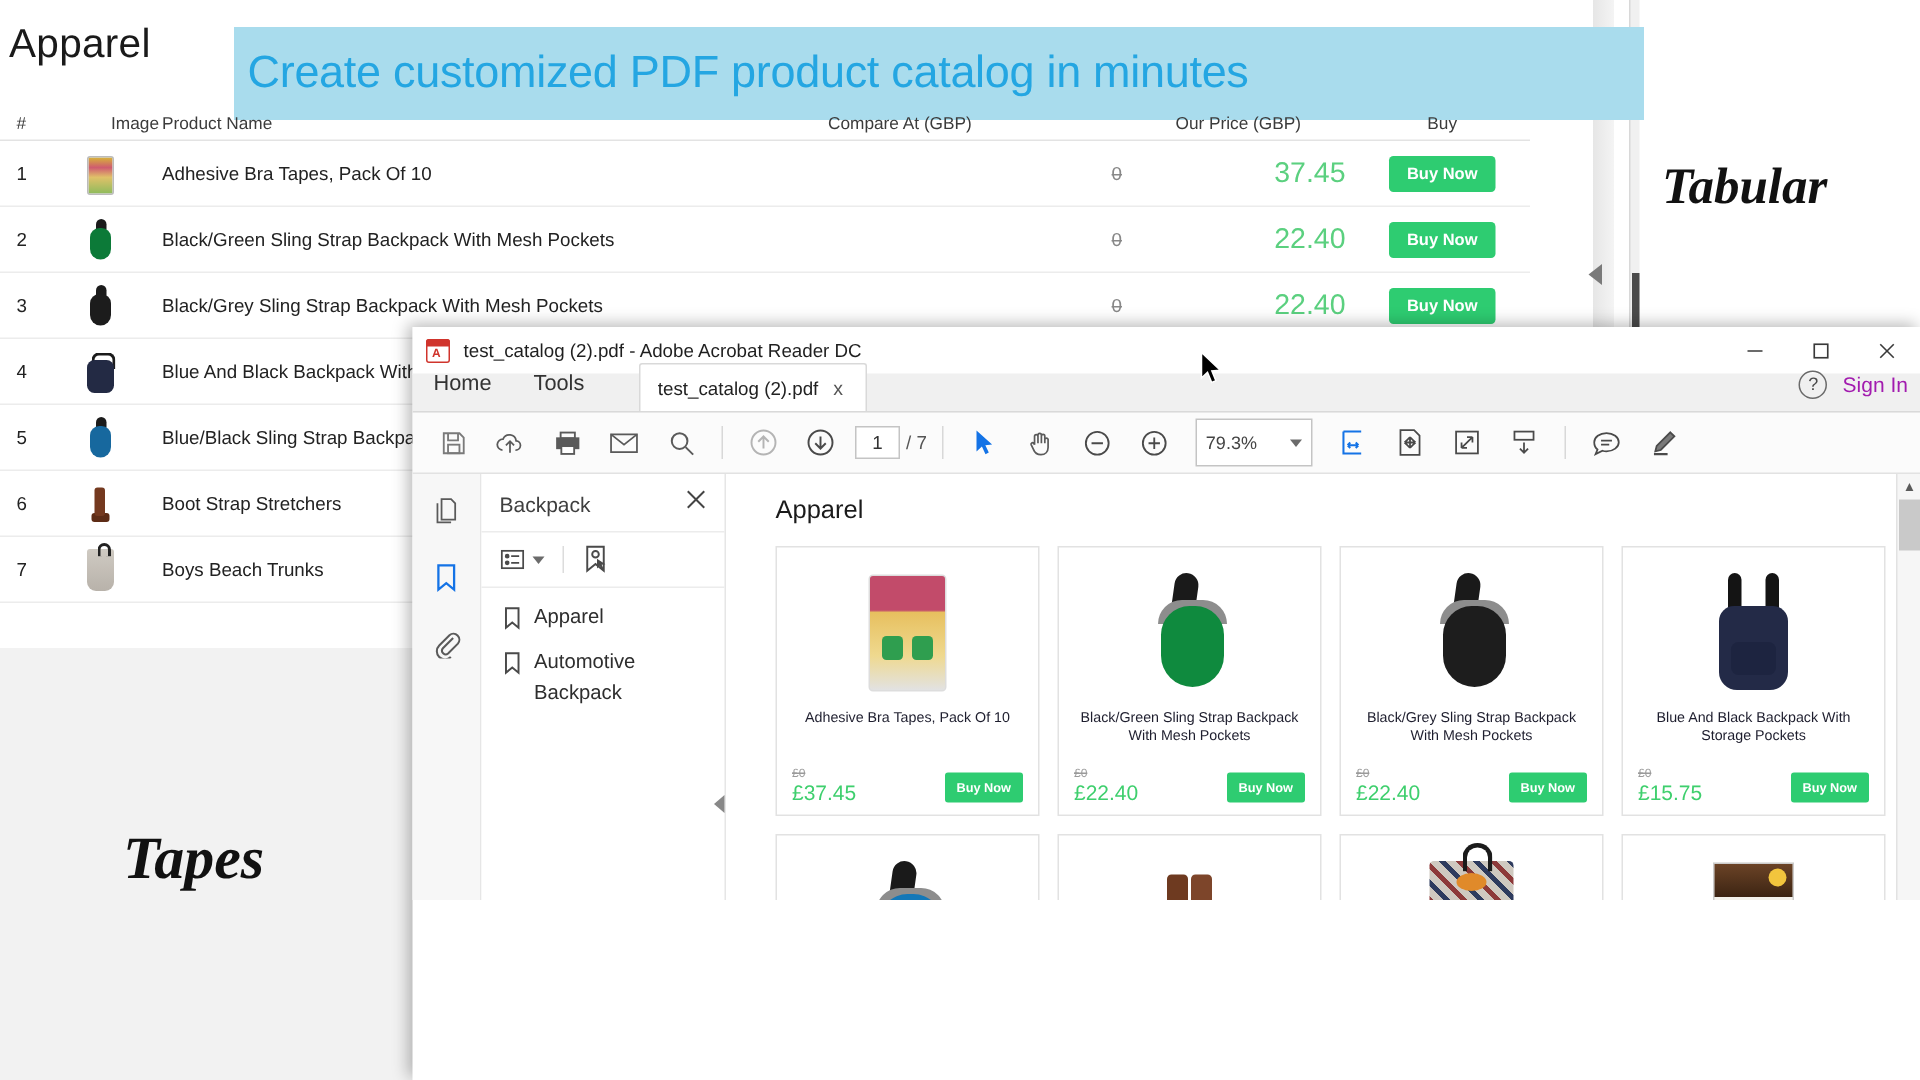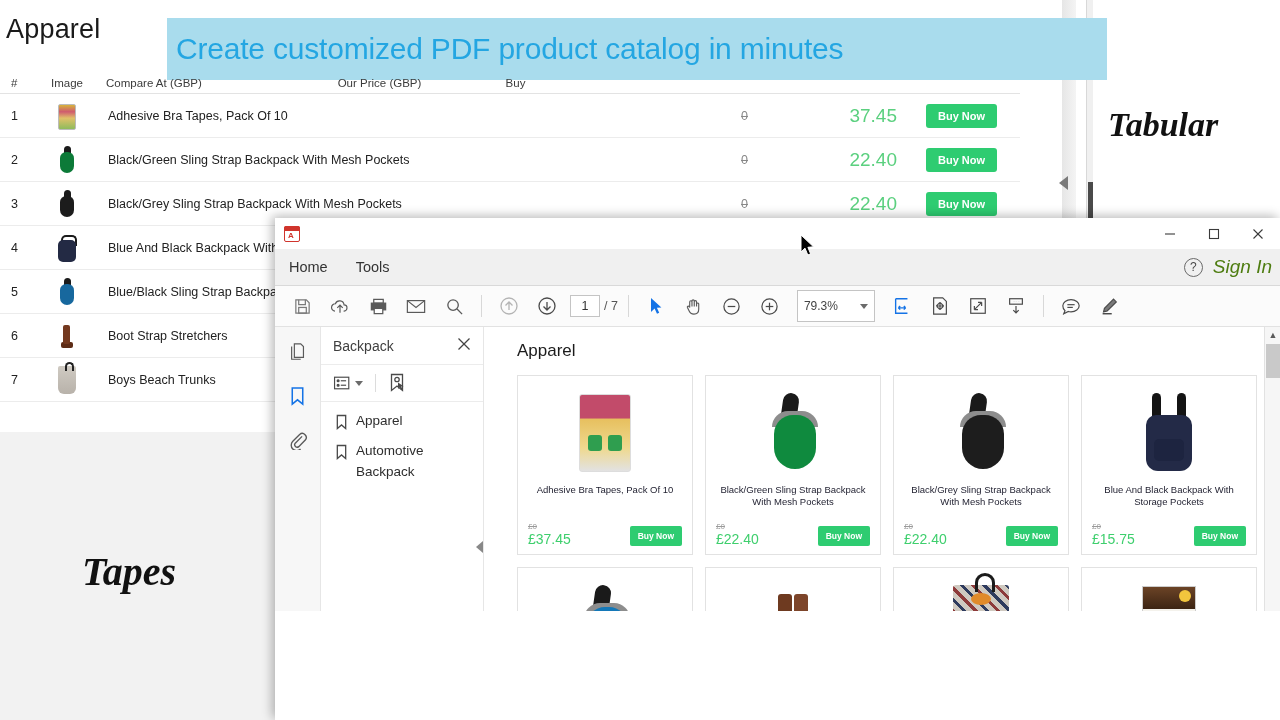--- a/index.html
+++ b/index.html
@@ -48,21 +48,21 @@
     border-right: 9px solid #7a7a7a;
   }
 
   .bg-title {
     position: absolute; left: 6px; top: 14px;
     font-size: 27px; color: #1a1a1a; font-weight: 400;
     letter-spacing: .2px;
   }
 
   .banner {
-    position: absolute; left: 167px; top: 18px; width: 940px; height: 62px;
+    position: absolute; left: 156px; top: 18px; width: 940px; height: 62px;
     background: #a9dced;
     display: flex; align-items: center; padding-left: 9px;
   }
   .banner-text {
     font-size: 30px; color: #24a6e2; font-weight: 400; white-space: nowrap;
     letter-spacing: -.2px;
   }
 
   
   .bg-table { position: absolute; left: 0px; top: 72px; width: 1020px; }
@@ -144,41 +144,41 @@
   }
   .acro-title-text { font-size: 12.5px; color: #1f1f1f; }
   .win-btns { margin-left: auto; display: flex; height: 32px; }
   .win-btn {
     width: 44px; height: 32px; display: flex; align-items: center; justify-content: center;
     color: #3a3a3a; font-size: 13px; cursor: pointer;
   }
   .win-btn svg { display:block; }
 
   .acro-tabbar {
-    height: 36px; background: #f0f0f0; display: flex; align-items: flex-end;
+    height: 25px; background: #f0f0f0; display: flex; align-items: flex-end;
     border-bottom: 1px solid #d9d9d9; position: relative;
   }
   .menu-item {
     padding: 0 14px; height: 36px; line-height: 36px; font-size: 14.5px; color: #333;
     cursor: pointer;
   }
   .doc-tab {
     margin-left: 22px; height: 32px; min-width: 152px; background: #ffffff;
     border: 1px solid #d9d9d9; border-bottom: none; border-radius: 2px 2px 0 0;
     display: flex; align-items: center; padding: 0 8px 0 12px; gap: 10px;
   }
   .doc-tab-label { font-size: 12.5px; color: #222; }
   .tab-close { font-size: 13px; color: #555; cursor: pointer; }
   .acro-right { margin-left: auto; display: flex; align-items: center; gap: 10px; padding-right: 8px; height: 36px; }
   .help-circle {
     width: 19px; height: 19px; border: 1.4px solid #6a6a6a; border-radius: 50%;
     color: #4a4a4a; font-size: 12px; display: flex; align-items: center; justify-content: center;
     cursor: pointer;
   }
-  .signin { font-size: 19px; color: #4d7c0f; cursor: pointer; white-space: nowrap; font-style: italic; }
+  .signin { font-size: 14px; color: #a21caf; cursor: pointer; white-space: nowrap; }
 
   .acro-toolbar {
     height: 41px; background: #fbfbfb; border-bottom: 1px solid #e2e2e2;
     display: flex; align-items: center; padding-left: 8px; gap: 0px;
   }
   .tb-btn {
     width: 38px; height: 38px; display: flex; align-items: center; justify-content: center;
     cursor: pointer; color: #5a5a5a;
   }
   .tb-sep { width: 1px; height: 22px; background: #d8d8d8; margin: 0 8px; }
@@ -304,21 +304,22 @@
 
   <div class="bg-title">Apparel</div>
 
   <div class="banner">
     <span class="banner-text">Create customized PDF product catalog in minutes</span>
   </div>
 
   <div class="bg-table">
     <div class="bg-thead">
       <div class="c-num">#</div>
-      <div class="c-img" style="display:block;text-align:center">Image</div>
+      <div class="c-img" style="display:block;text-align:right">Image</div>
+      <div class="c-name">Product Name</div>
       <div class="th-cmp">Compare At (GBP)</div>
       <div class="th-price">Our Price (GBP)</div>
       <div class="th-buy">Buy</div>
     </div>
 
     <div class="bg-row">
       <div class="c-num">1</div>
       <div class="c-img">
             <div class="thumb thumb-pack"></div>
           </div>
@@ -410,20 +411,21 @@
   </div>
 
   <div class="grid-label">Tapes</div>
   <div class="tabular-label">Tabular</div>
 </div>
 
 <div class="acro">
 
   <div class="acro-titlebar">
     <div class="pdf-ico"></div>
+    <span class="acro-title-text">test_catalog (2).pdf - Adobe Acrobat Reader DC</span>
     <div class="win-btns">
       <div class="win-btn">
         <svg width="12" height="12" viewBox="0 0 12 12">
               <line x1="1" y1="6" x2="11" y2="6" stroke="#3a3a3a" stroke-width="1.1"></line>
             </svg>
       </div>
       <div class="win-btn">
         <svg width="12" height="12" viewBox="0 0 12 12">
               <rect x="1.5" y="1.5" width="9" height="9" fill="none" stroke="#3a3a3a" stroke-width="1.1"></rect>
             </svg>
@@ -433,20 +435,24 @@
               <line x1="1.5" y1="1.5" x2="10.5" y2="10.5" stroke="#3a3a3a" stroke-width="1.1"></line>
               <line x1="10.5" y1="1.5" x2="1.5" y2="10.5" stroke="#3a3a3a" stroke-width="1.1"></line>
             </svg>
       </div>
     </div>
   </div>
 
   <div class="acro-tabbar">
     <div class="menu-item">Home</div>
     <div class="menu-item">Tools</div>
+    <div class="doc-tab">
+      <span class="doc-tab-label">test_catalog (2).pdf</span>
+      <span class="tab-close">x</span>
+    </div>
     <div class="acro-right">
       <div class="help-circle">?</div>
       <div class="signin">Sign In</div>
     </div>
   </div>
 
   <div class="acro-toolbar">
     <div class="tb-btn">
       <svg width="19" height="19" viewBox="0 0 20 20" fill="none" stroke="#7a7a7a" stroke-width="1.3">
         <path d="M3 3h11l3 3v11H3z"></path>

